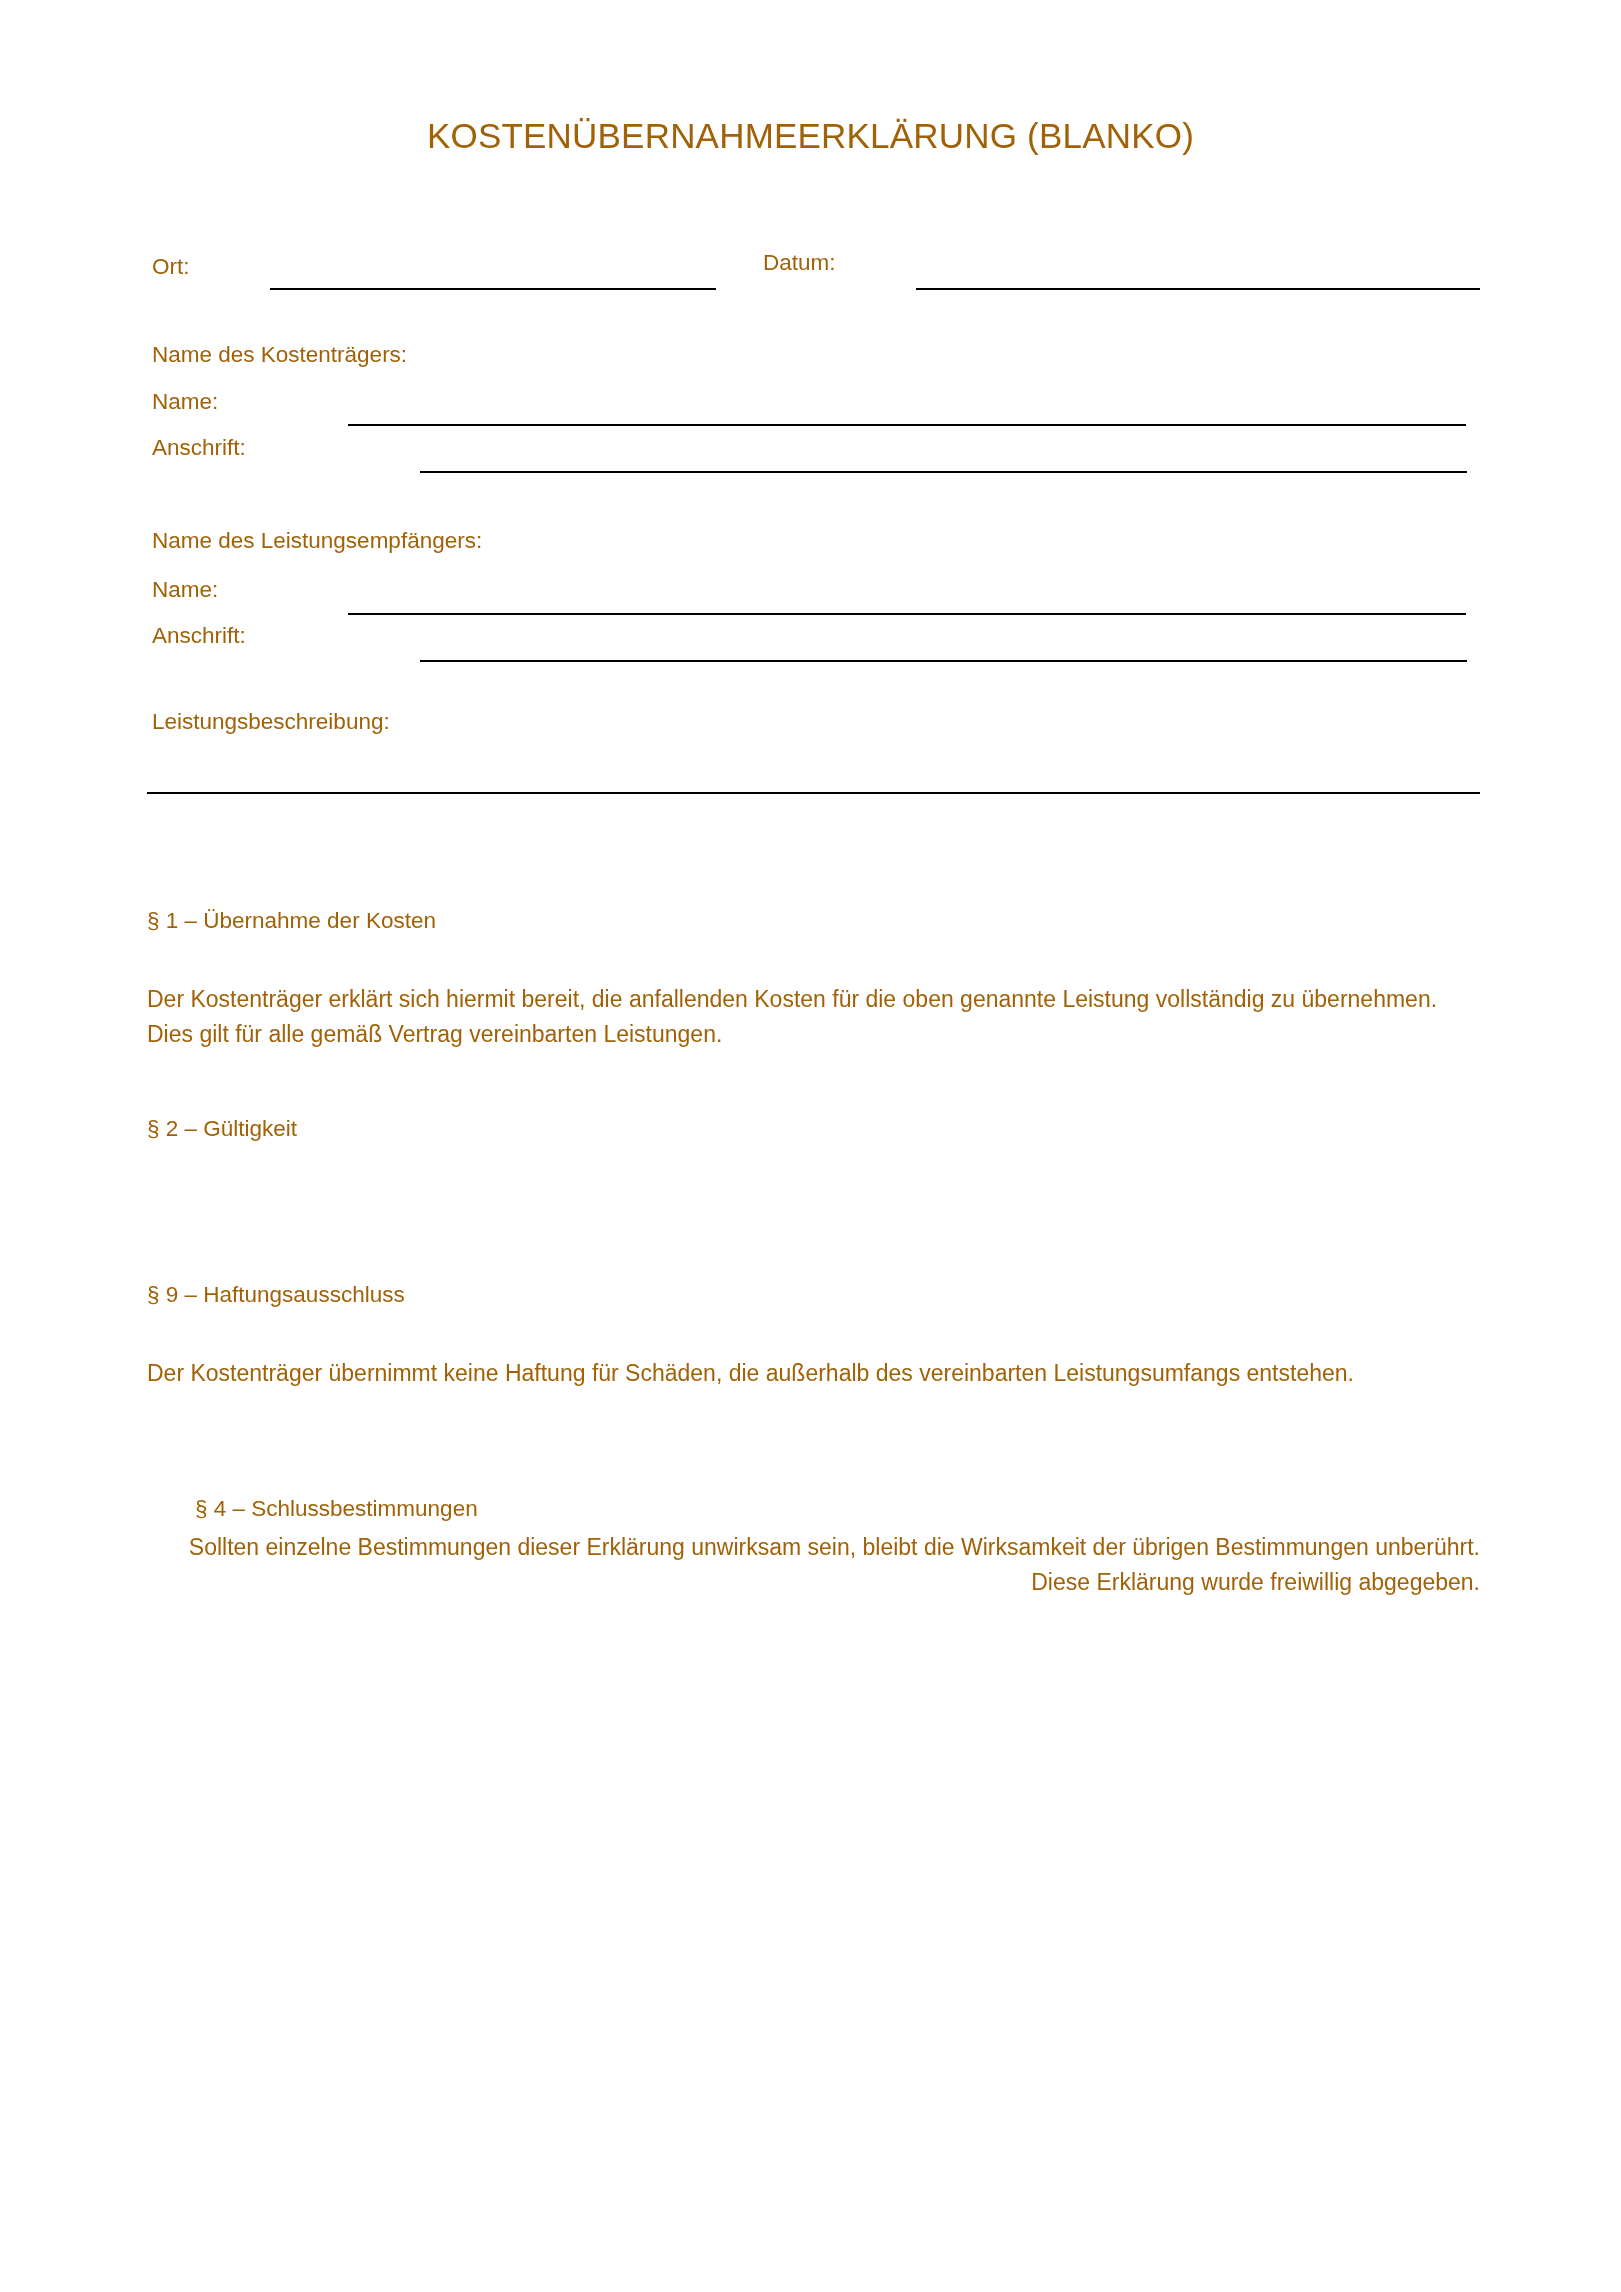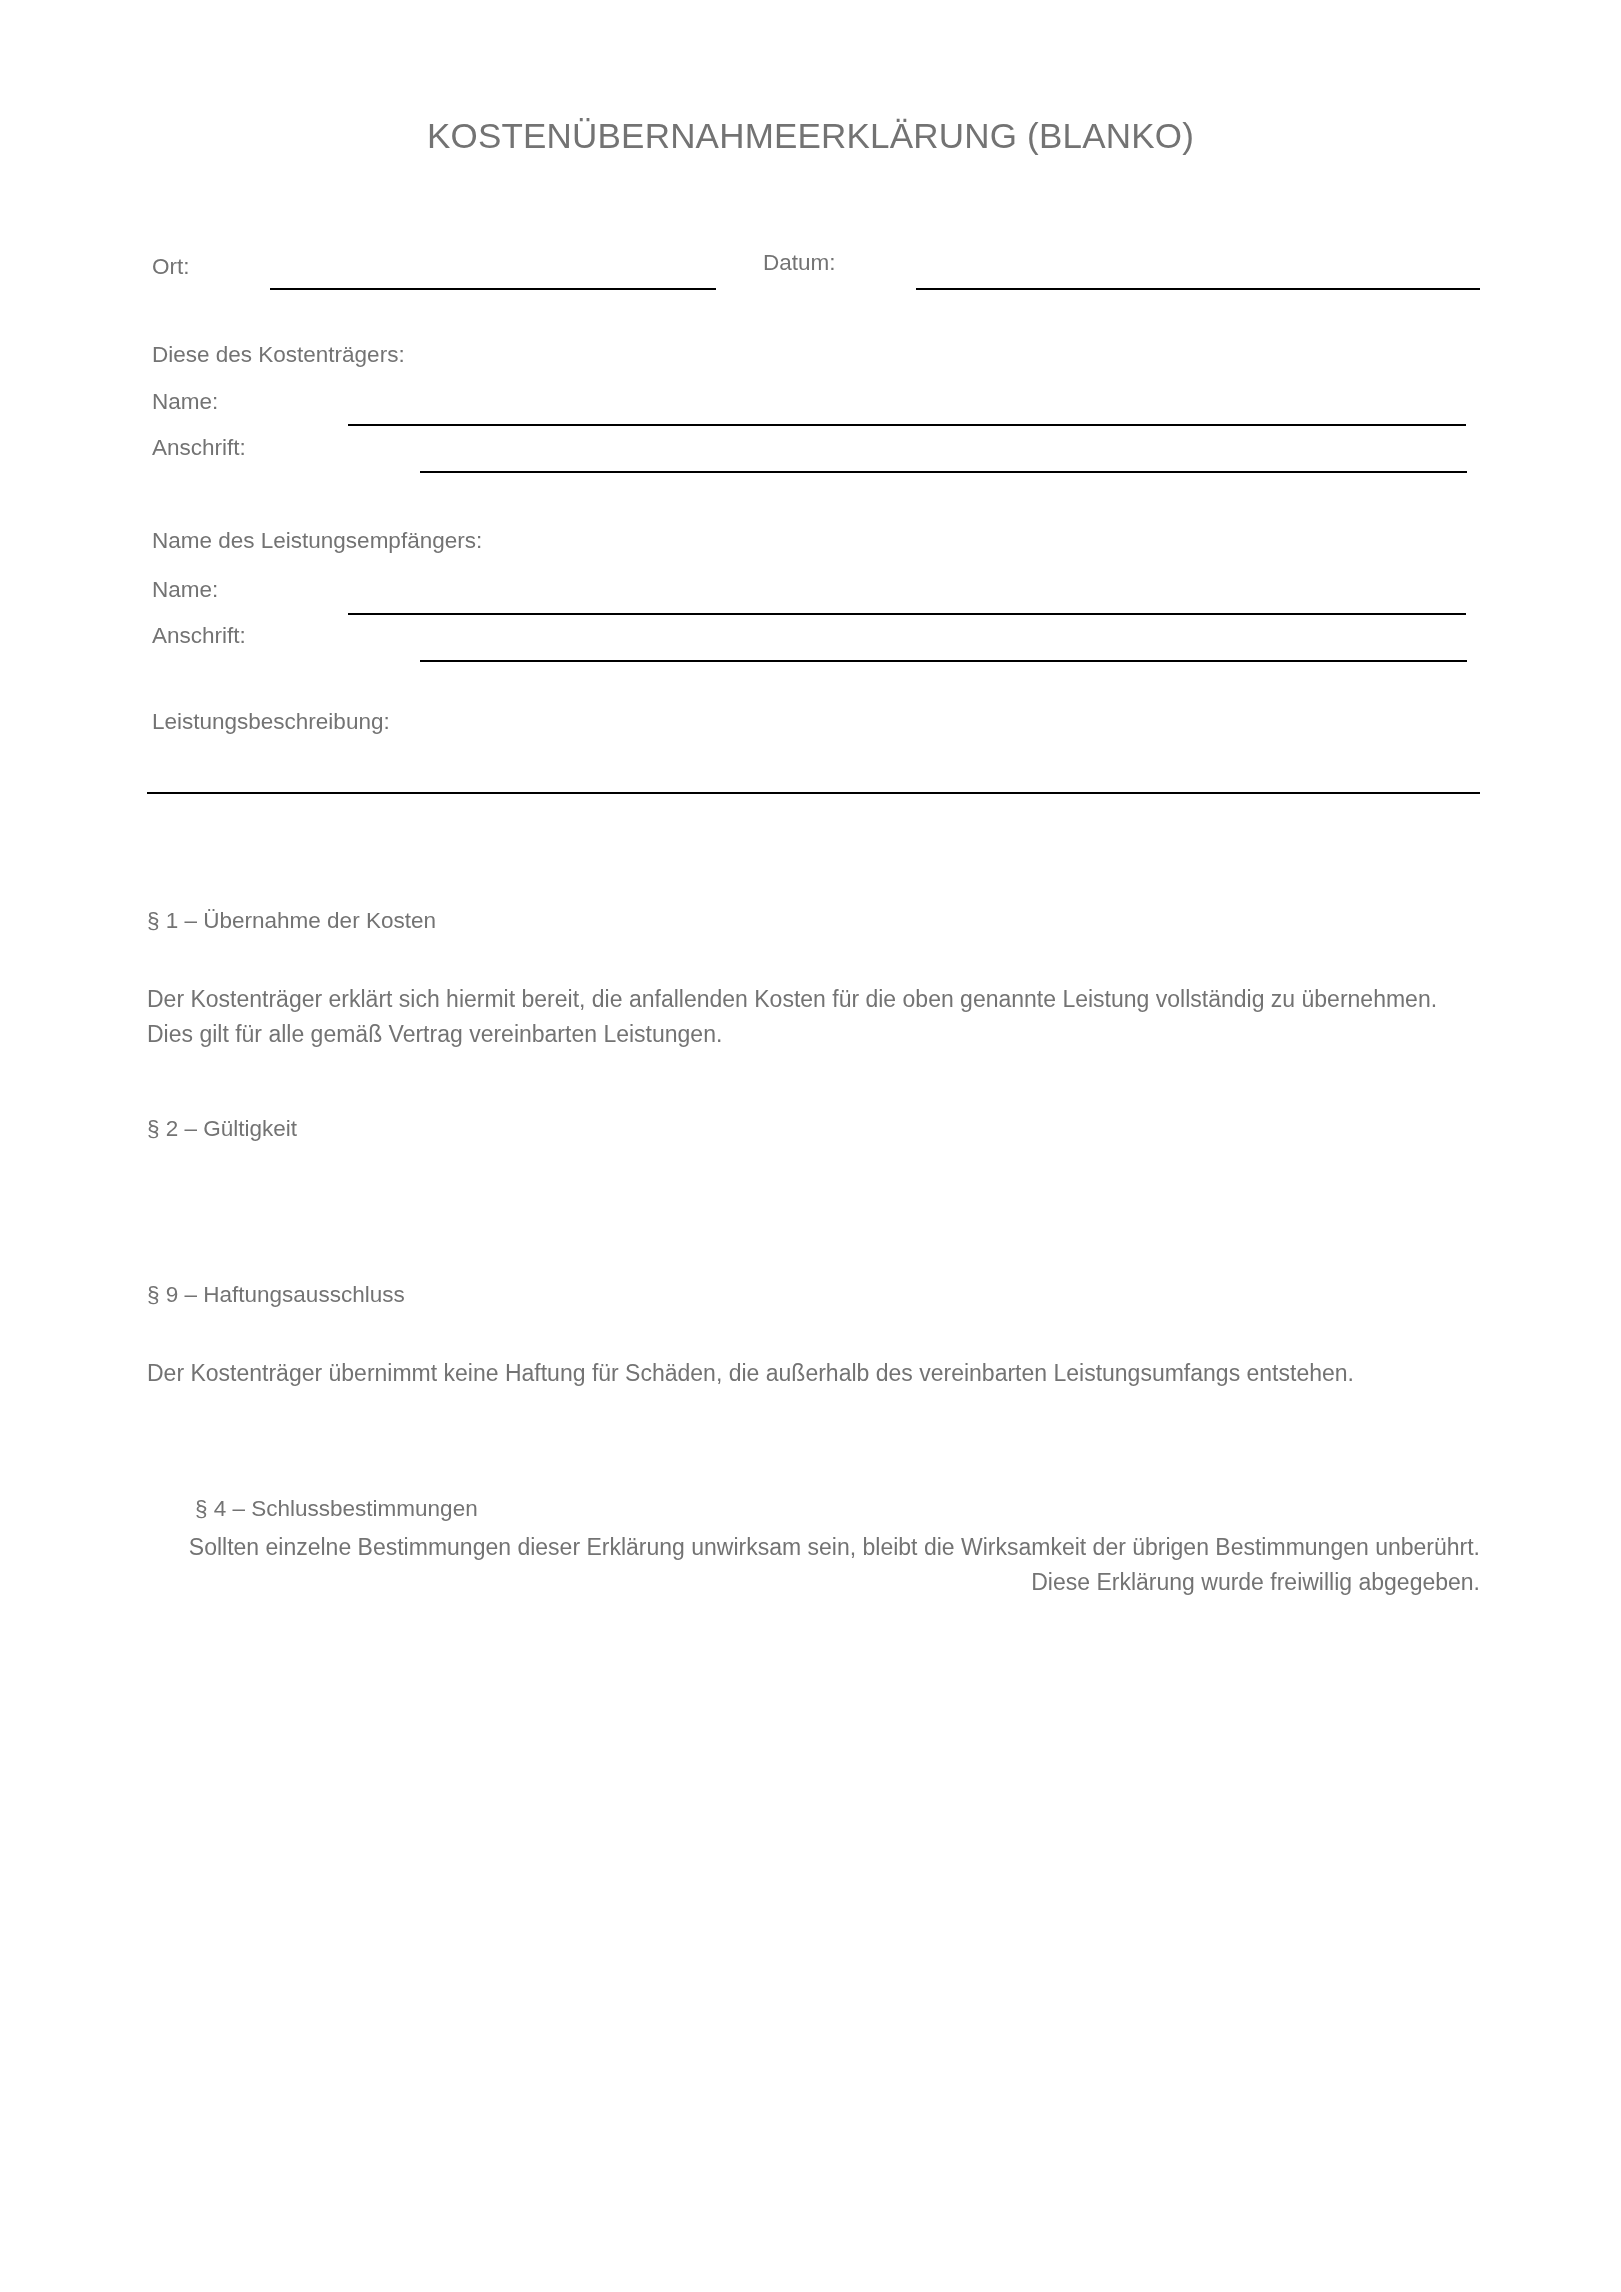--- a/index.html
+++ b/index.html
@@ -6,21 +6,21 @@
     margin: 0;
     padding: 0;
     background: #ffffff;
   }
   .page {
     position: relative;
     width: 1621px;
     height: 2293px;
     background: #ffffff;
     font-family: "Liberation Sans", sans-serif;
-    color: #737373;
+    color: #a16207;
     overflow: hidden;
   }
 
   
   .doc-title {
     position: absolute;
     left: 0;
     top: 116px;
     width: 1621px;
     text-align: center;
@@ -70,21 +70,21 @@
 
 <div class="page">
 
   <div class="doc-title">KOSTENÜBERNAHMEERKLÄRUNG (BLANKO)</div>
 
   <div class="lbl" style="left:152px; top:253px;">Ort:</div>
   <div class="rule" style="left:270px; top:288px; width:446px;"></div>
   <div class="lbl" style="left:763px; top:249px;">Datum:</div>
   <div class="rule" style="left:916px; top:288px; width:564px;"></div>
 
-  <div class="lbl" style="left:152px; top:341px;">Diese des Kostenträgers:</div>
+  <div class="lbl" style="left:152px; top:341px;">Name des Kostenträgers:</div>
 
   <div class="lbl" style="left:152px; top:388px;">Name:</div>
   <div class="rule" style="left:348px; top:424px; width:1118px;"></div>
 
   <div class="lbl" style="left:152px; top:434px;">Anschrift:</div>
   <div class="rule" style="left:420px; top:471px; width:1047px;"></div>
 
   <div class="lbl" style="left:152px; top:527px;">Name des Leistungsempfängers:</div>
 
   <div class="lbl" style="left:152px; top:576px;">Name:</div>

